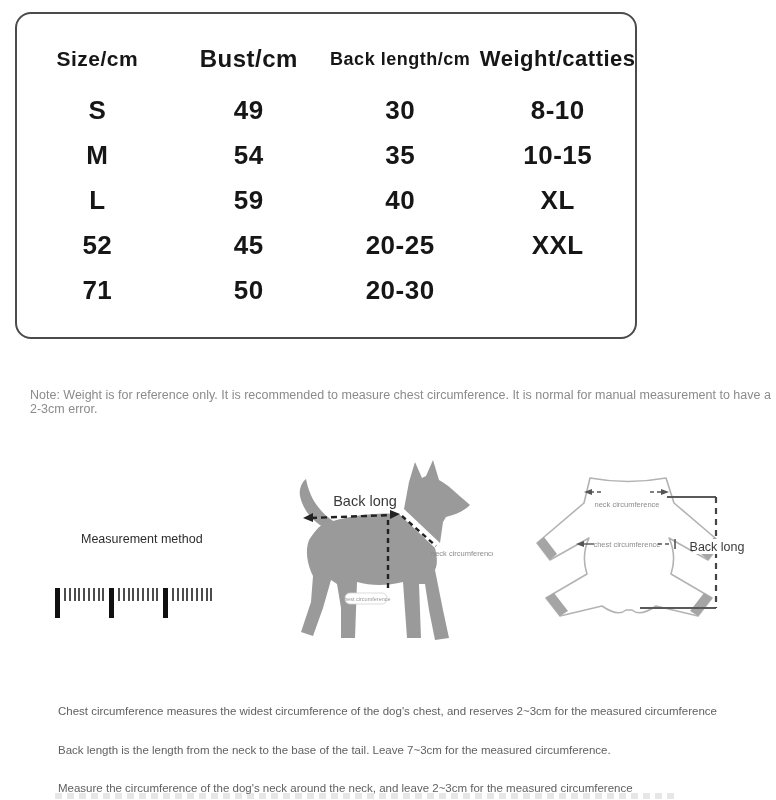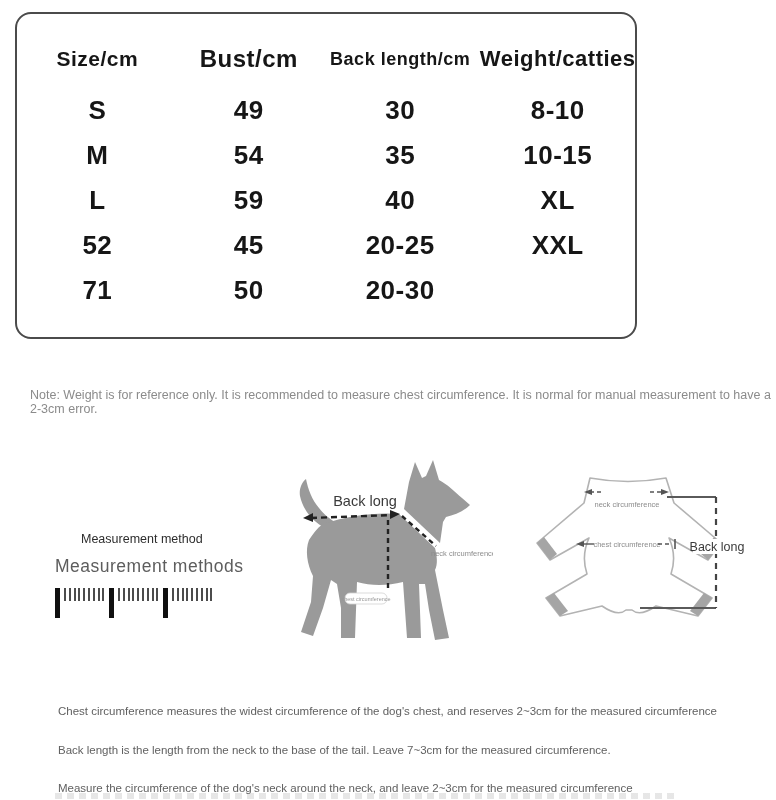--- a/index.html
+++ b/index.html
@@ -87,21 +87,20 @@
 
     <div class="cell val">XXL</div>
     <div class="cell val">71</div>
     <div class="cell val">50</div>
     <div class="cell val">20-30</div>
   </section>
 
   <p class="note">Note: Weight is for reference only. It is recommended to measure chest circumference. It is normal for manual measurement to have a 2-3cm error.</p>
 
   <div class="m-small">Measurement method</div>
-  <div class="m-large">Measurement methods</div>
   <div class="ruler">
     <i class="bar"></i>
       <i class="ticks"></i>
     <i class="bar"></i>
       <i class="ticks"></i>
     <i class="bar"></i>
       <i class="ticks" style="width:40px;"></i>
   </div>
 
   <div class="dog-diagram">

